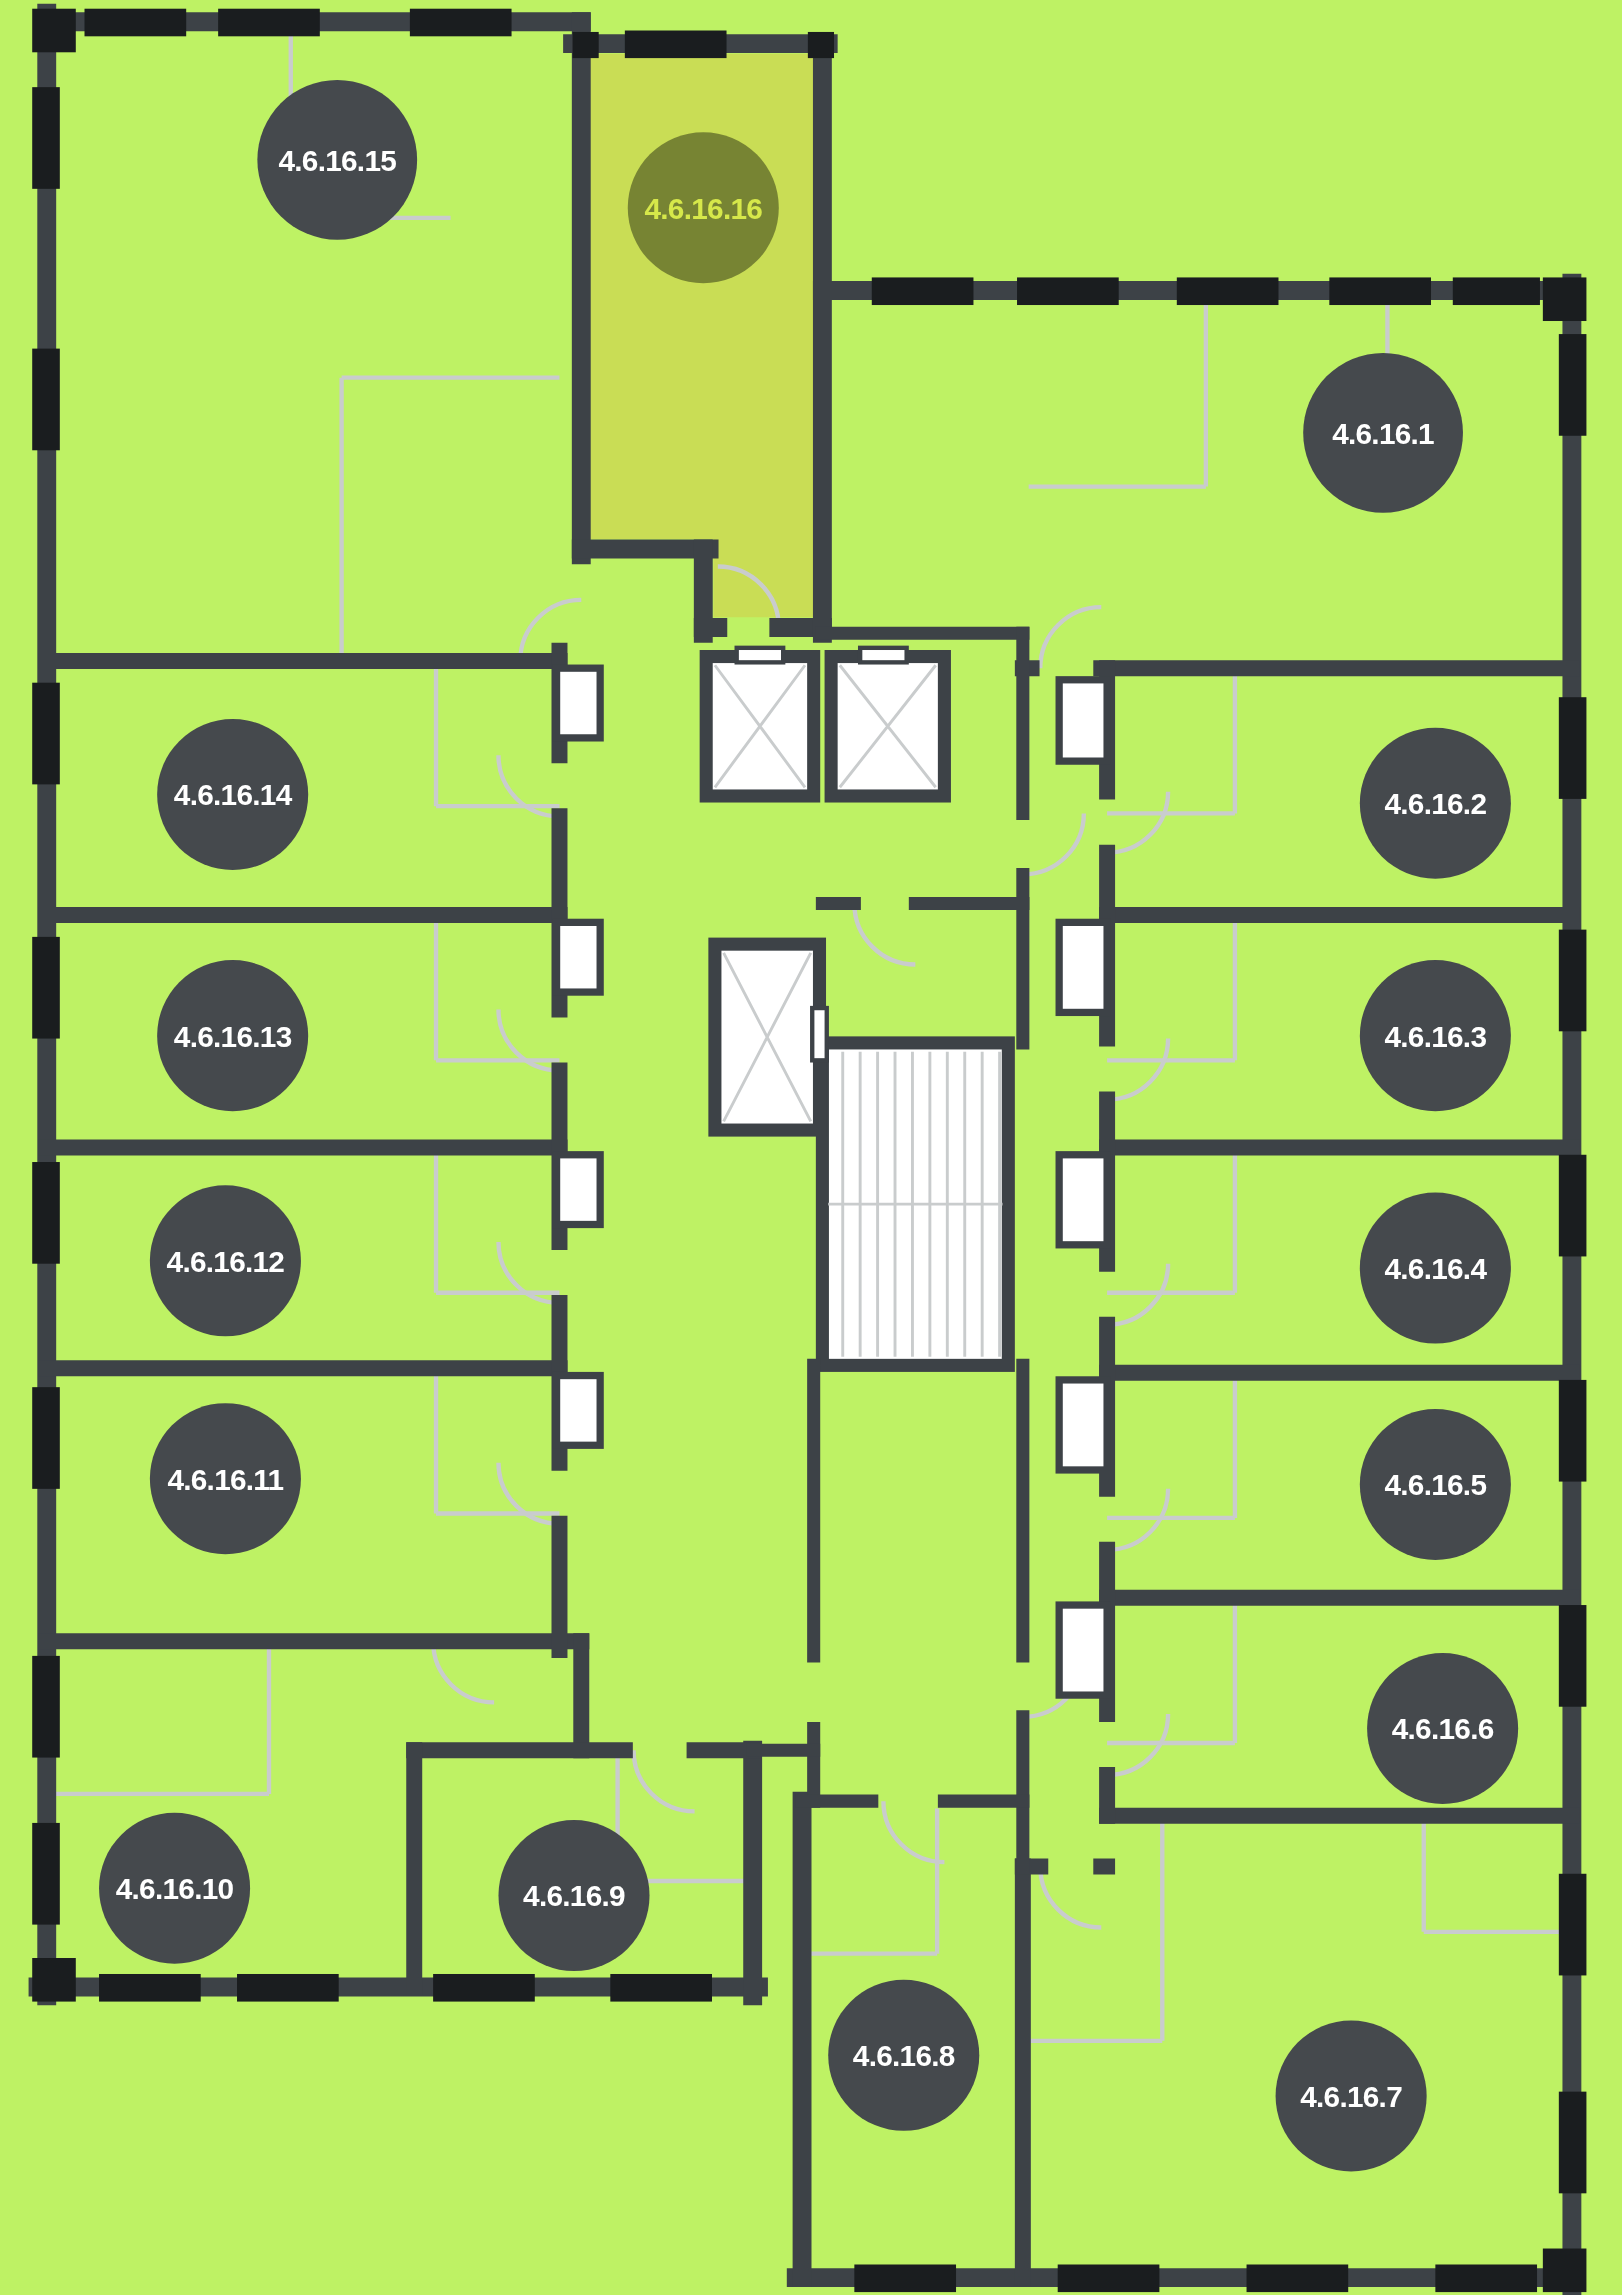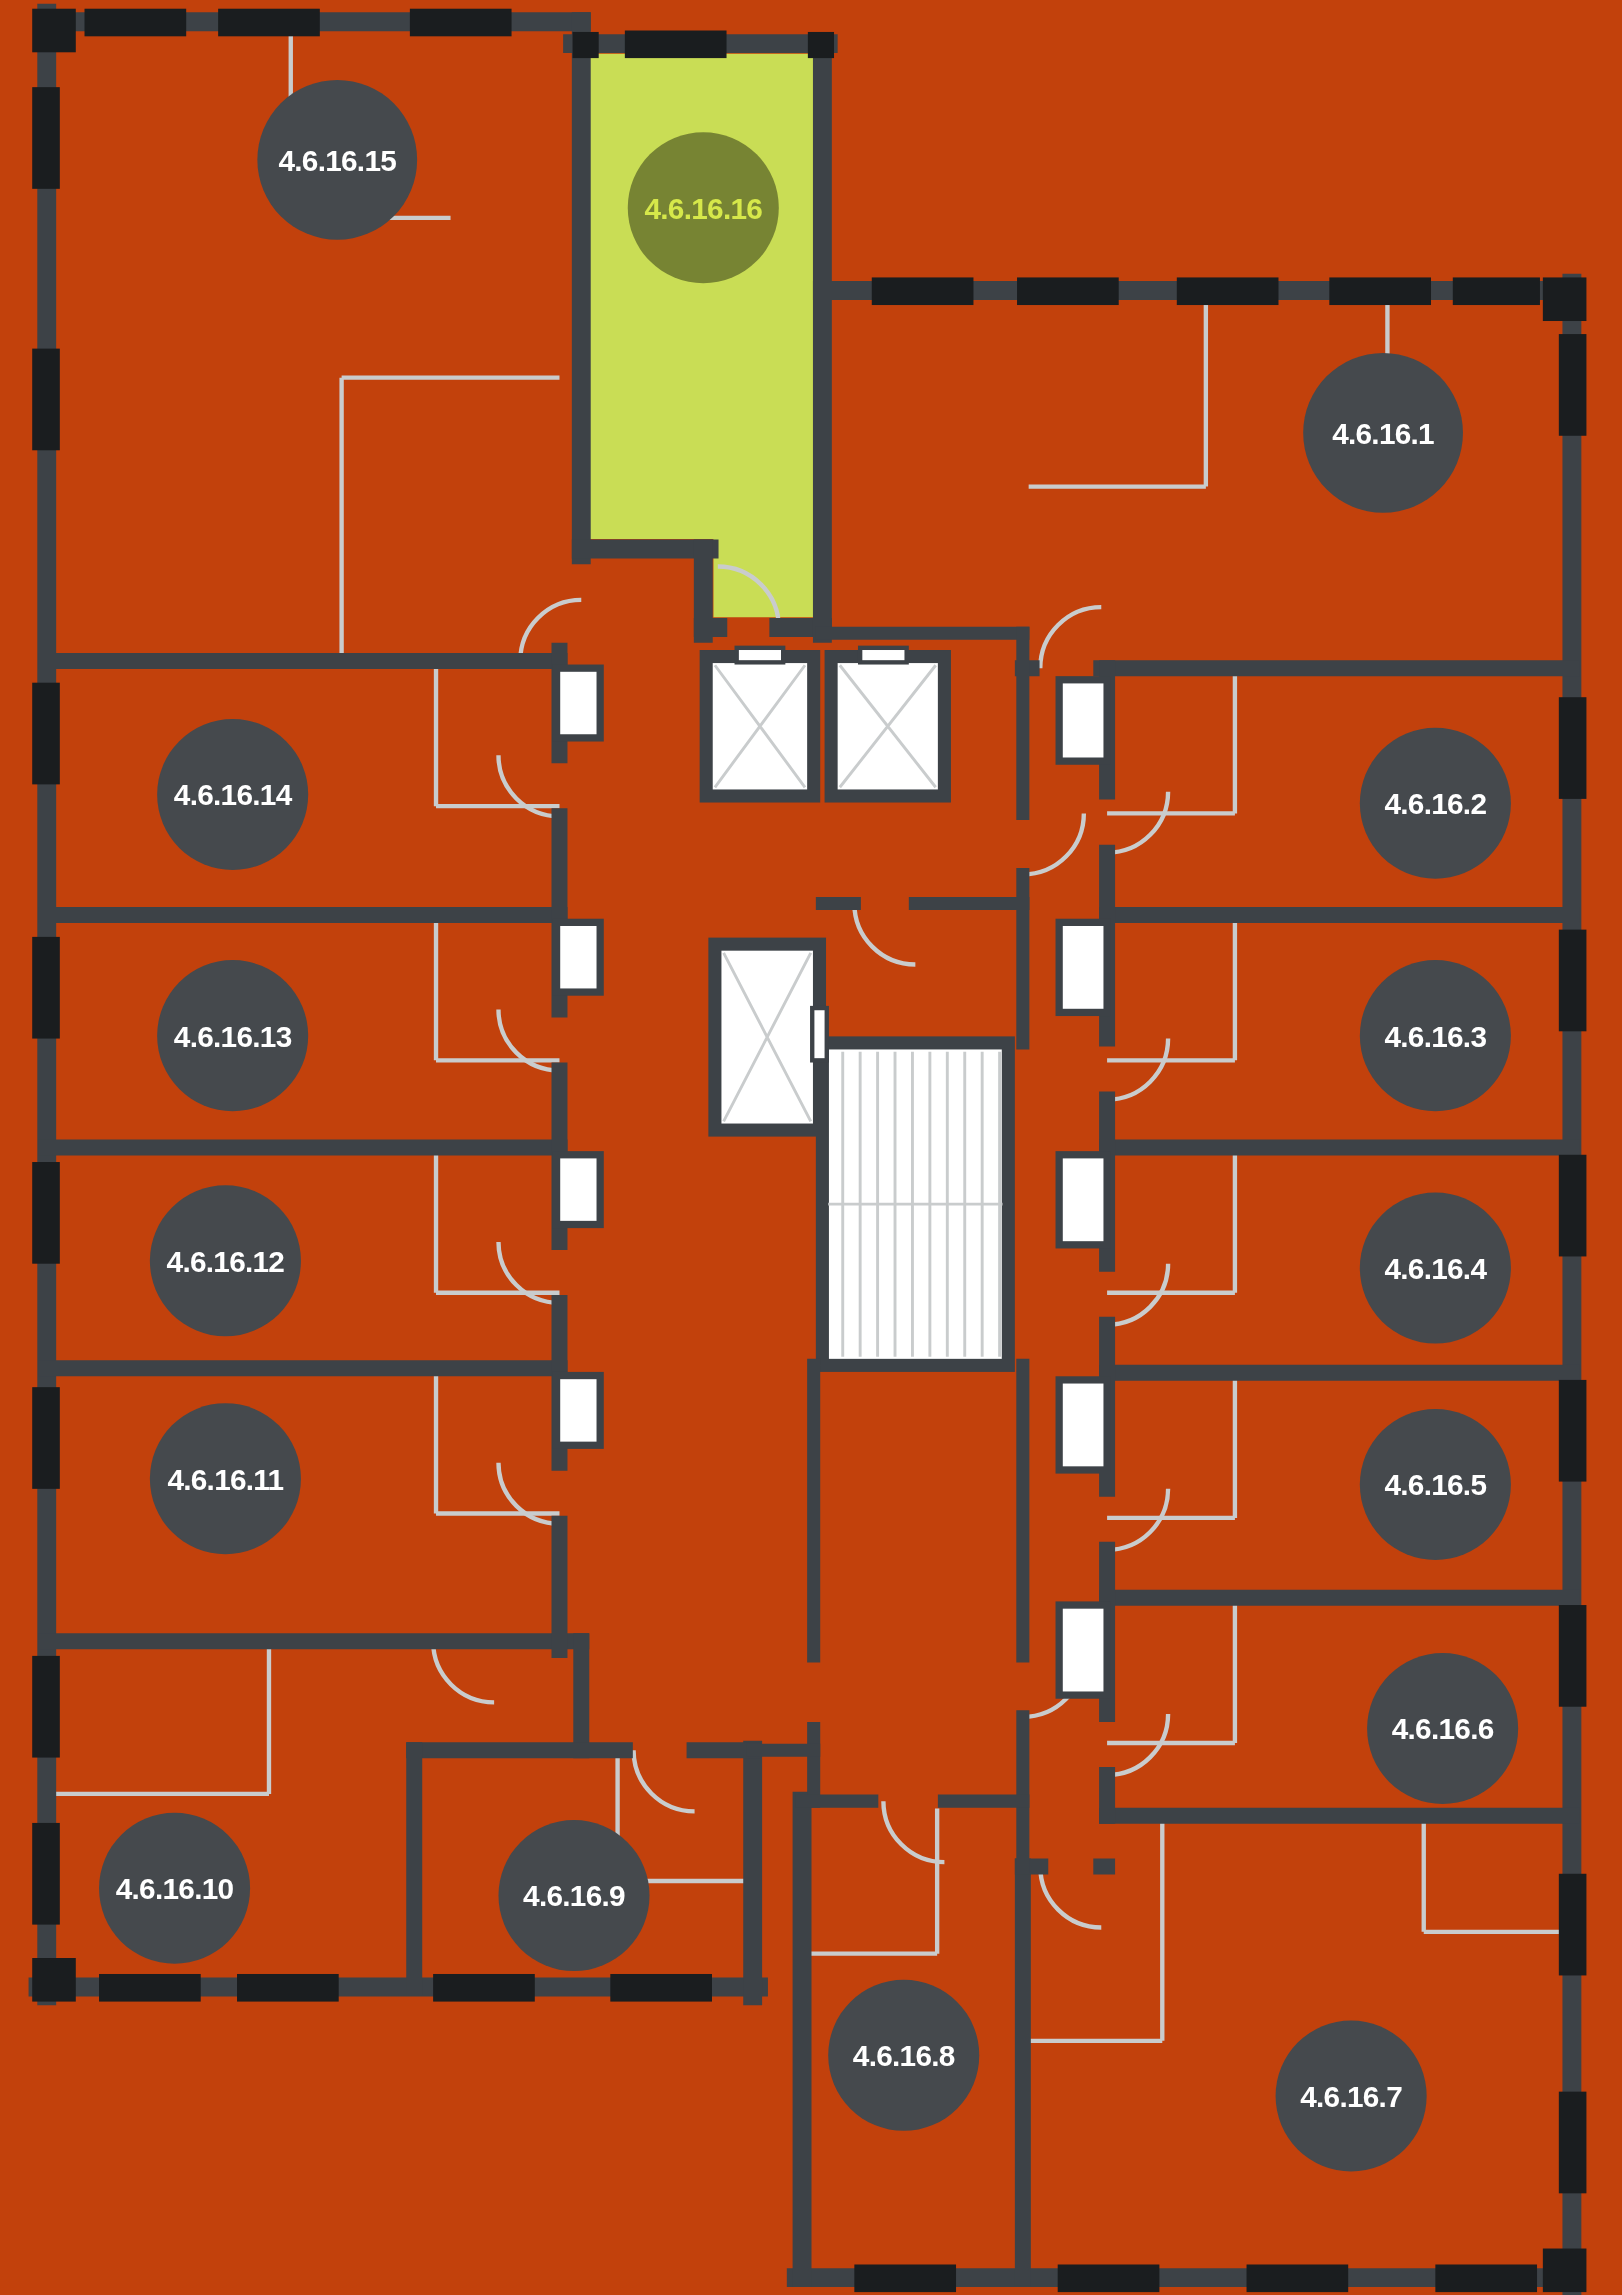--- a/index.html
+++ b/index.html
@@ -1,16 +1,16 @@
 <!DOCTYPE html>
 <html style="font-size:7.4px"><head>
 <meta charset="utf-8">
 <style>
   html,body { margin:0; padding:0; background:#ffffff; }
-  .plan-wrap { width:1623px; height:2295px; background:#c2410c; }
+  .plan-wrap { width:1623px; height:2295px; background:#bef264; }
   svg { display:block; }
   svg text.unit-label {
     font-family:"Liberation Sans", sans-serif;
     font-weight:bold;
     letter-spacing:-0.5px;
   }
   .wall   { stroke:#3d4247; fill:none; }
   .part   { stroke:#c9cccd; fill:none; stroke-width:3; }
   .arc    { stroke:#c9cccd; fill:none; stroke-width:3; }
   .tread  { stroke:#c9cccd; fill:none; stroke-width:2; }

